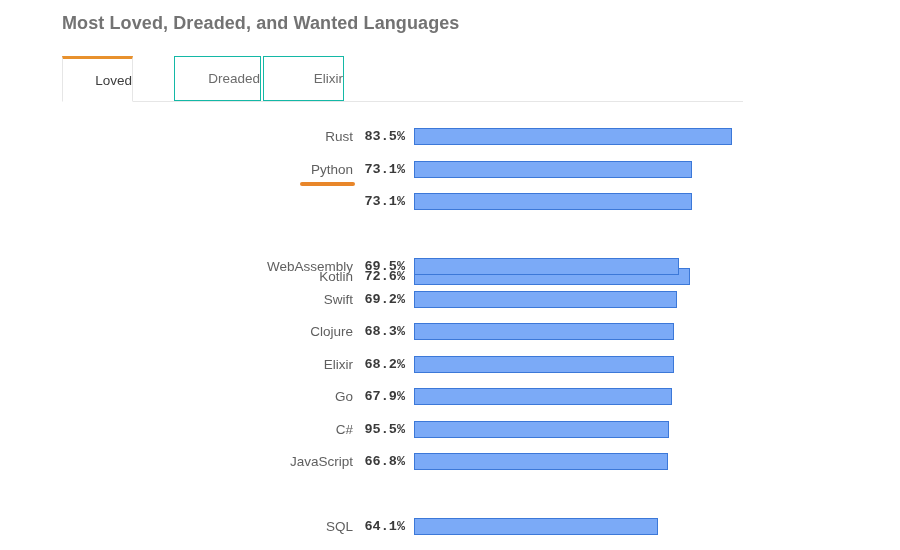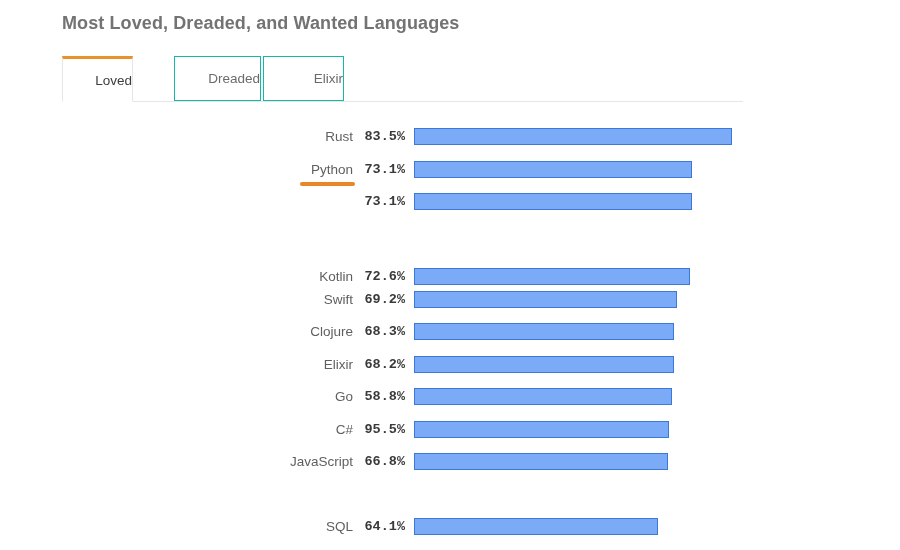--- a/index.html
+++ b/index.html
@@ -147,38 +147,43 @@
     </div>
     <div class="bar-row" style="top: 65px;">
       <div class="row-value">73.1%</div>
       <div class="row-bar" style="width: 278.326px;"></div>
     </div>
     <div class="bar-row" style="top: 96px; margin-top: 44px;">
       <div class="row-label">Kotlin</div>
       <div class="row-value">72.6%</div>
       <div class="row-bar" style="width: 276.419px;"></div>
     </div>
+    <div class="bar-row" style="top: 130px;">
+      <div class="row-label">WebAssembly</div>
+      <div class="row-value">69.5%</div>
+      <div class="row-bar" style="width: 264.596px;"></div>
+    </div>
     <div class="bar-row" style="top: 162.5px;">
       <div class="row-label">Swift</div>
       <div class="row-value">69.2%</div>
       <div class="row-bar" style="width: 263.451px;"></div>
     </div>
     <div class="bar-row" style="top: 195px;">
       <div class="row-label">Clojure</div>
       <div class="row-value">68.3%</div>
       <div class="row-bar" style="width: 260.019px;"></div>
     </div>
     <div class="bar-row" style="top: 227.5px;">
       <div class="row-label">Elixir</div>
       <div class="row-value">68.2%</div>
       <div class="row-bar" style="width: 259.637px;"></div>
     </div>
     <div class="bar-row" style="top: 260px;">
       <div class="row-label">Go</div>
-      <div class="row-value">58.8%</div>
+      <div class="row-value">67.9%</div>
       <div class="row-bar" style="width: 258.493px;"></div>
     </div>
     <div class="bar-row" style="top: 292.5px;">
       <div class="row-label">C#</div>
       <div class="row-value">95.5%</div>
       <div class="row-bar" style="width: 255.061px;"></div>
     </div>
     <div class="bar-row" style="top: 325px;">
       <div class="row-label">JavaScript</div>
       <div class="row-value">66.8%</div>

